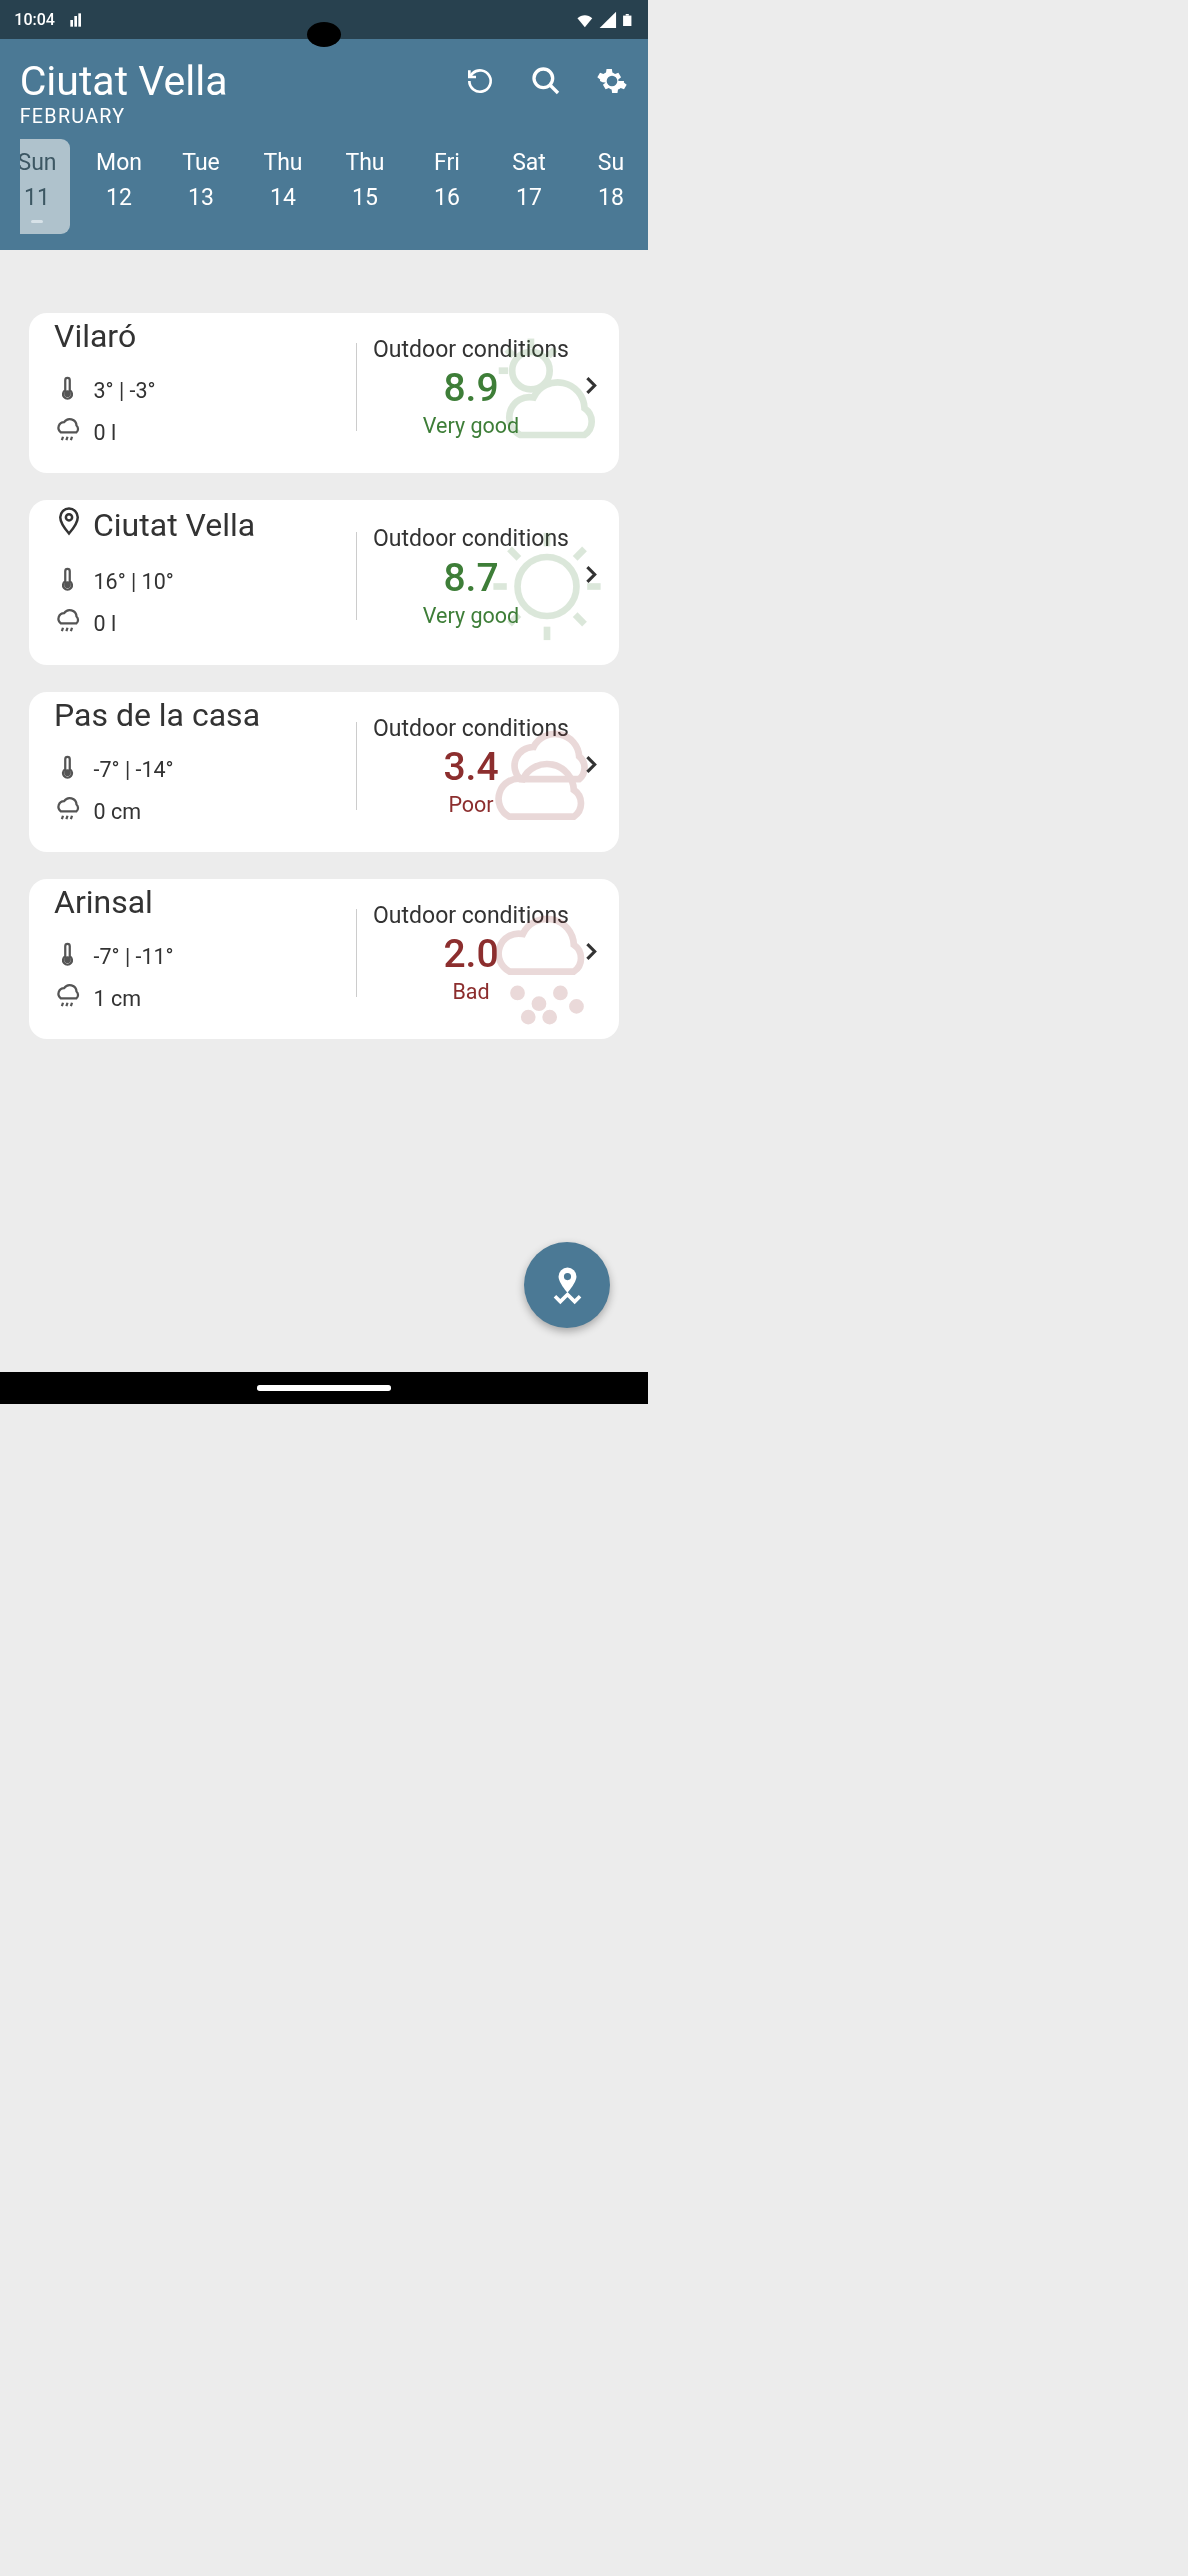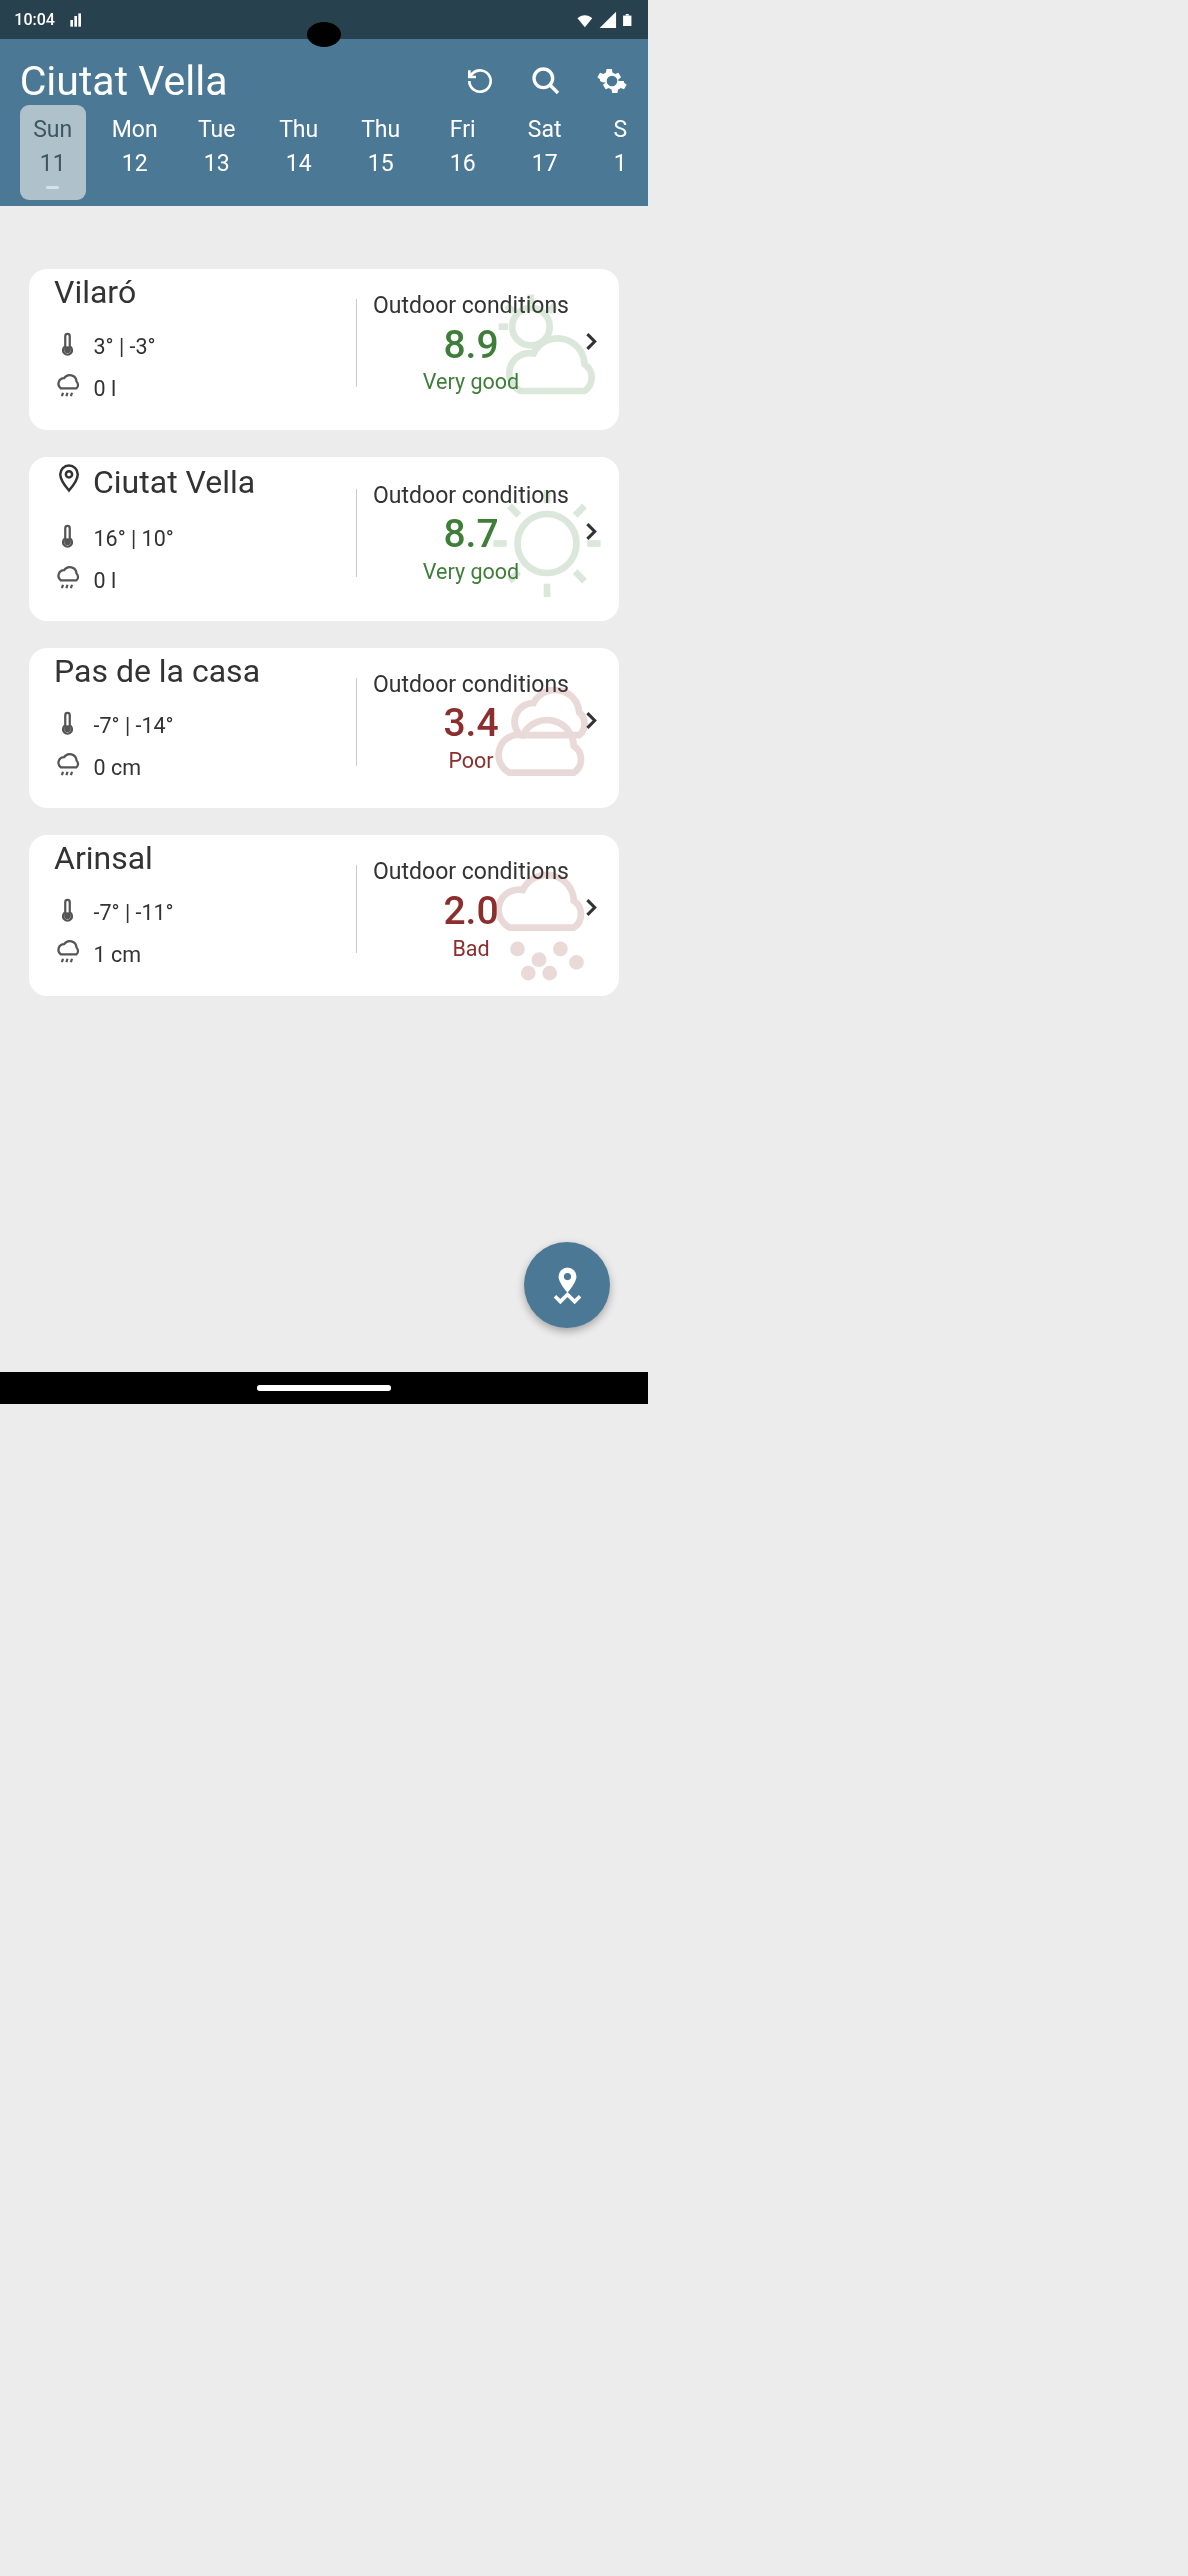--- a/index.html
+++ b/index.html
@@ -16,21 +16,21 @@
   .location-title { font-size: 41px; font-weight: 400; }
   .header-icons { display: flex; gap: 34px; }
   .icon-btn { width: 32px; height: 32px; color: white; cursor: pointer; }
 
   .current-weather { display: flex; align-items: center; gap: 27px; padding: 5.4px 0 9px 0; }
   .big-icon { width: 98px; height: 95px; }
   .temp-big { font-size: 66px; font-weight: 400; color: white; }
 
   .month-label { font-size: 19.7px; letter-spacing: 1.3px; margin-bottom: 10.7px; color: white; }
 
-  .days-row { display: flex; gap: 16px; overflow: hidden; padding-bottom: 6px; }
+  .days-row { display: flex; gap: 16px; overflow: hidden; padding-bottom: 16px; justify-content: center; }
   .day-item { min-width: 66px; text-align: center; padding: 10.7px 5.4px; border-radius: 9px; cursor: pointer; }
   .day-item.selected { background: #afc2cc; color: #3d5763; position: relative; }
   .day-item.selected::after { content: ""; display: block; width: 12.5px; height: 3.6px; background: #d7e2e8; border-radius: 1.8px; margin: 9px auto 0; }
   .day-name { font-size: 23px; font-weight: 400; }
   .day-num { font-size: 23px; margin-top: 7.2px; }
 
   .cards { padding: 63px 29px 18px 29px; }
   .card { background: white; border-radius: 18px; margin-bottom: 27px; display: flex; align-items: center; padding: 4px 16px 16px 25px; position: relative; overflow: hidden; cursor: pointer; }
   .card-left { flex: 1; }
   .card-title { font-size: 32px; font-weight: 400; color: #333; margin-bottom: 18px; display: flex; align-items: center; gap: 9px; }
@@ -93,20 +93,21 @@
           <circle cx="10" cy="10" r="7"></circle>
           <line x1="21" y1="21" x2="15" y2="15"></line>
         </svg>
       <svg class="icon-btn" viewBox="0 0 24 24" fill="white">
           <path d="M12 8a4 4 0 100 8 4 4 0 000-8zm9 4a7 7 0 01-.1 1.2l2.1 1.6-2 3.4-2.5-1a7 7 0 01-2 1.2l-.4 2.6h-4l-.4-2.6a7 7 0 01-2-1.2l-2.5 1-2-3.4 2.1-1.6A7 7 0 013 12c0-.4 0-.8.1-1.2L1 9.2l2-3.4 2.5 1a7 7 0 012-1.2L7.9 3h4l.4 2.6a7 7 0 012 1.2l2.5-1 2 3.4-2.1 1.6c.1.4.1.8.1 1.2z"></path>
         </svg>
     </div>
   </div>
 
 
+  <div class="month-label">FEBRUARY</div>
 
   <div class="days-row" id="days-row">
       <div class="day-item selected">
         <div class="day-name">Sun</div>
         <div class="day-num">11</div>
       </div>
       <div class="day-item">
         <div class="day-name">Mon</div>
         <div class="day-num">12</div>
       </div>

